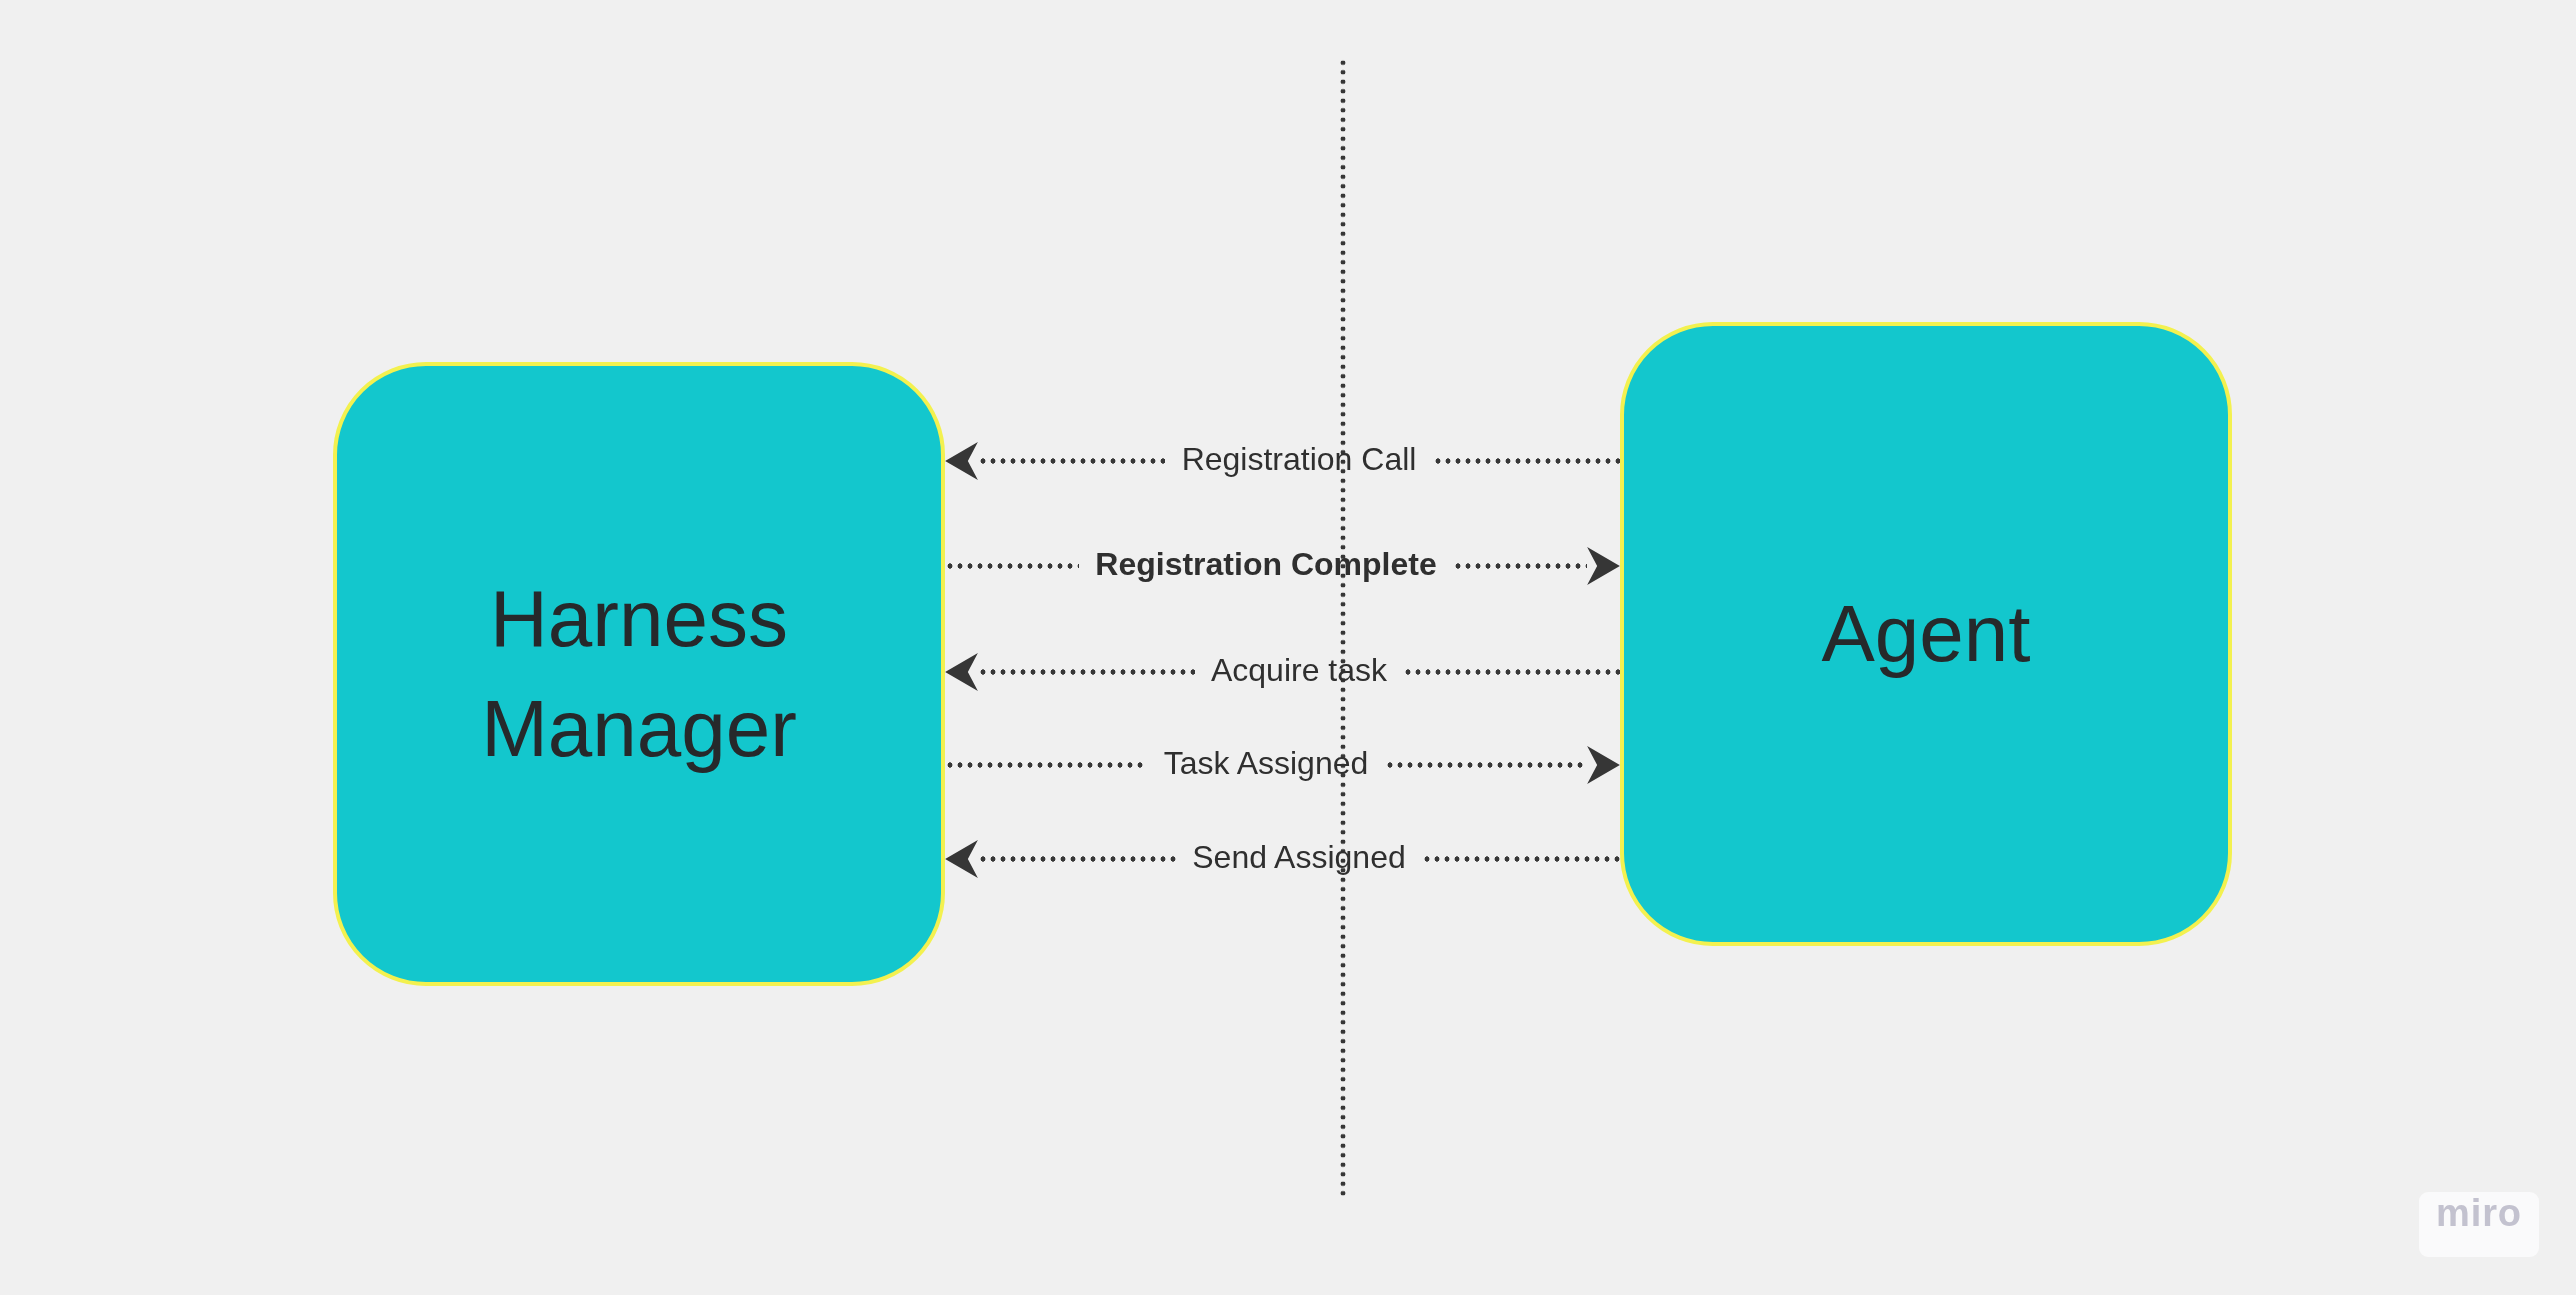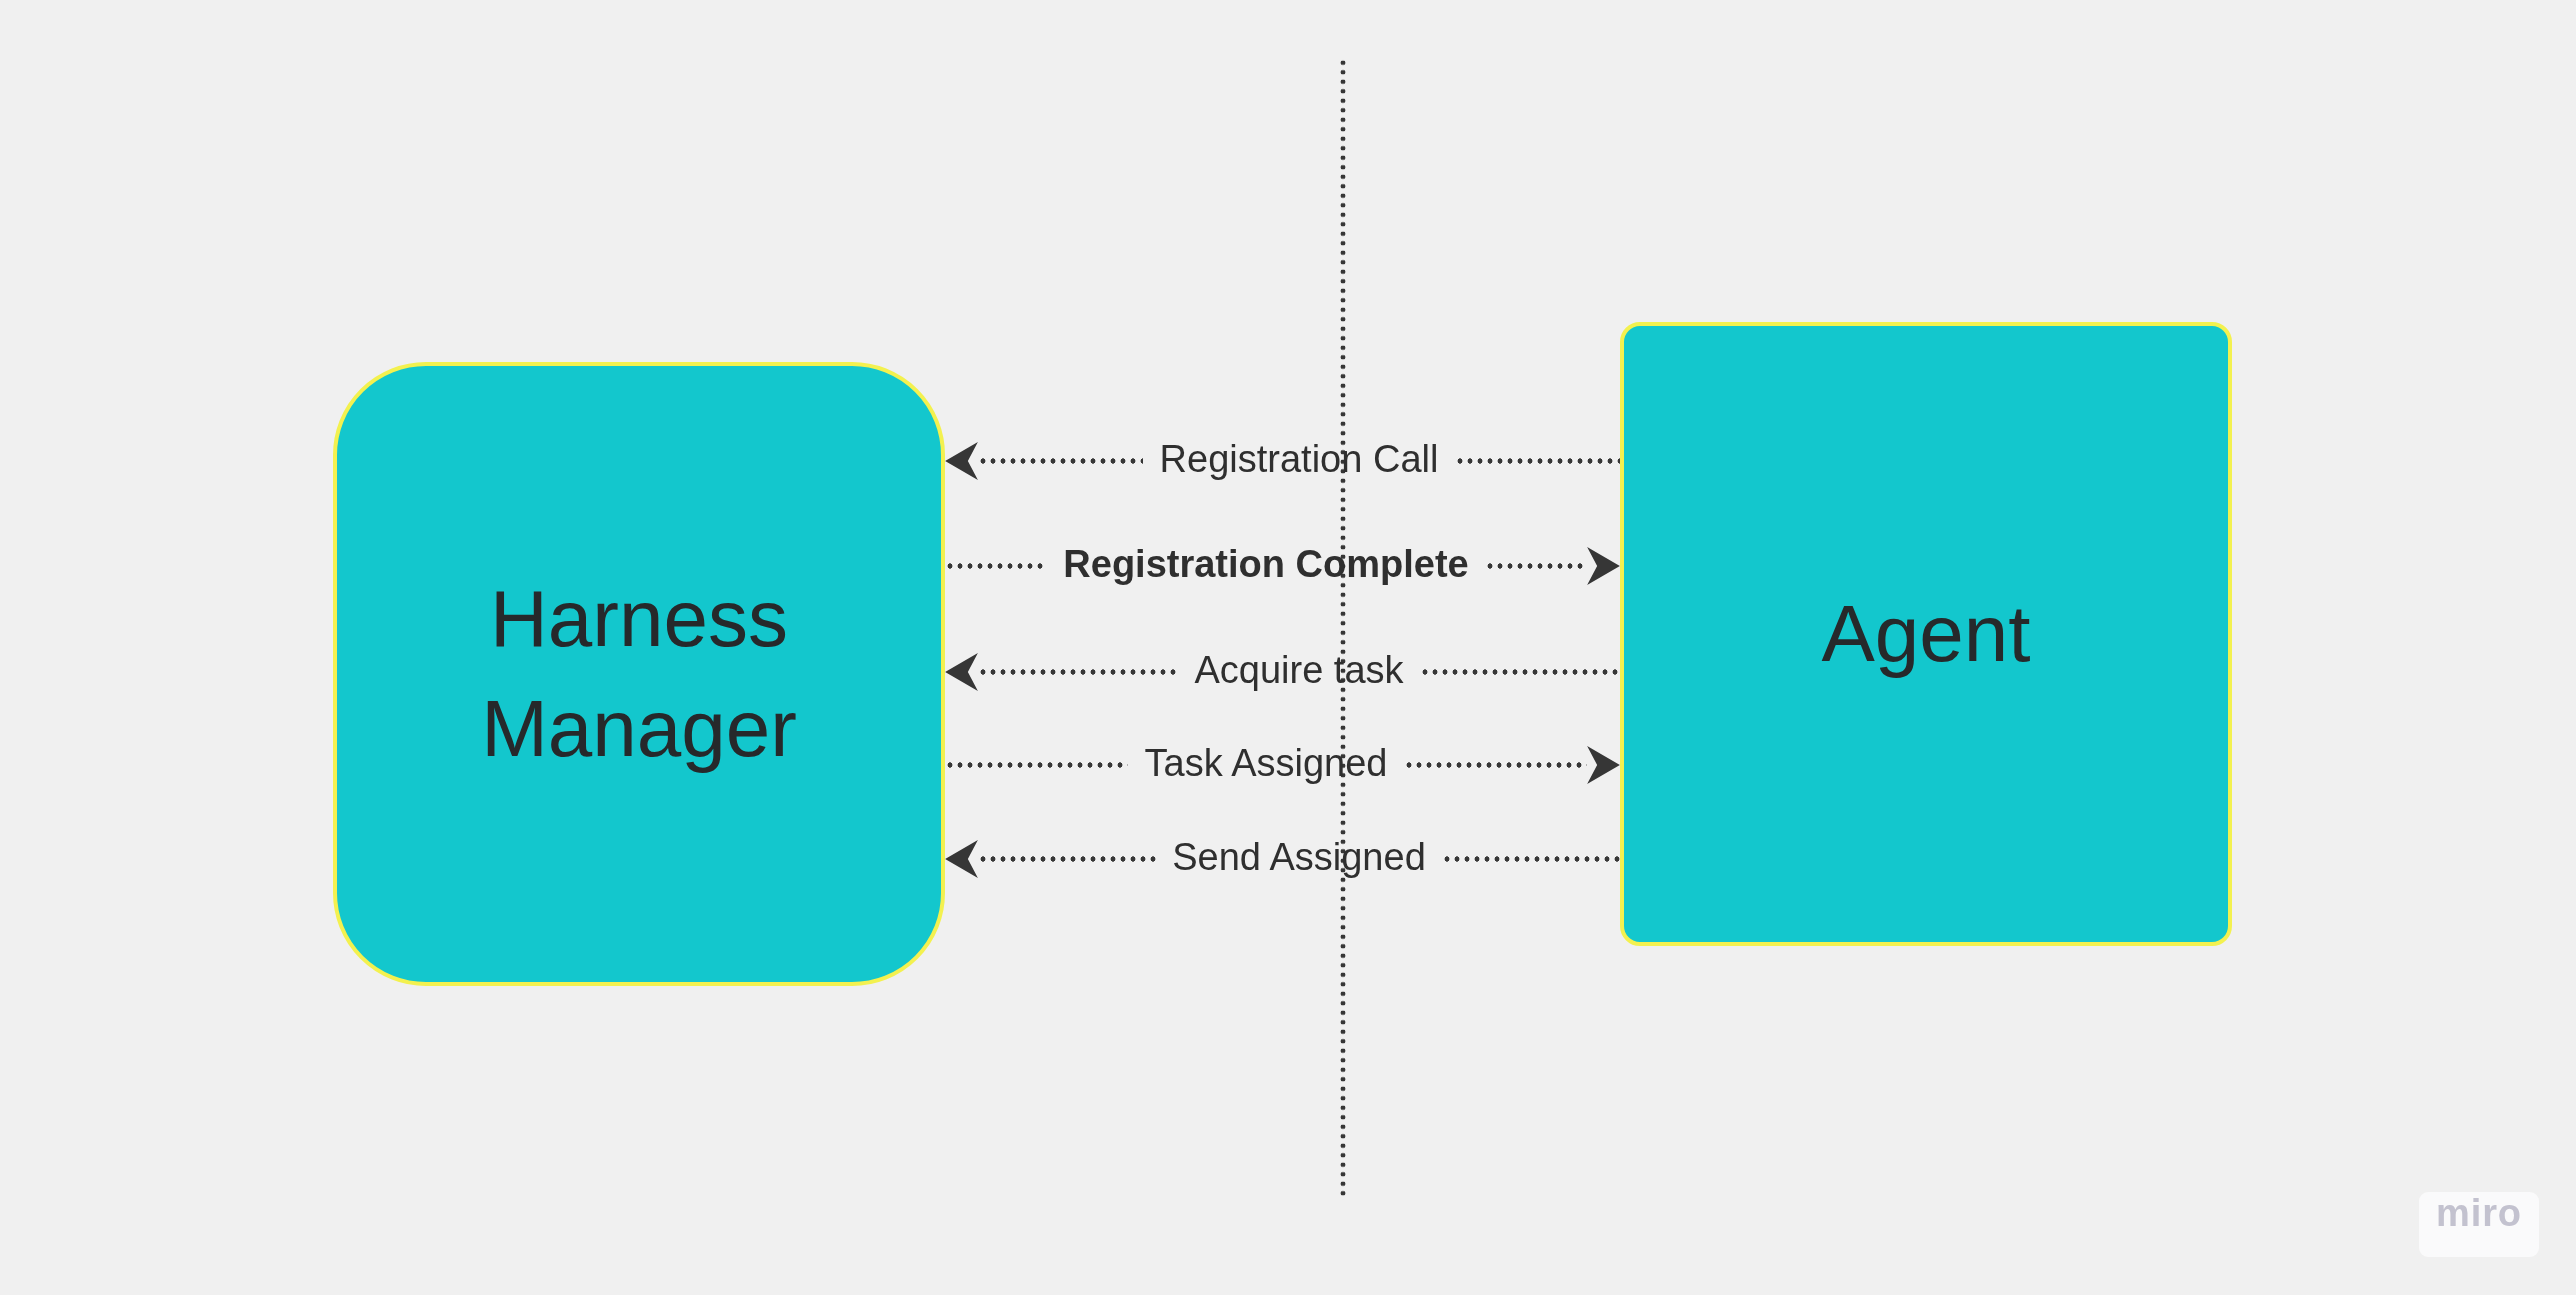--- a/index.html
+++ b/index.html
@@ -41,21 +41,21 @@
   .node {
     position: absolute;
     width: 612px; height: 624px;
     background: var(--node-fill);
     border: 4.6px solid var(--node-border);
     border-radius: 93px;
     display: flex; align-items: center; justify-content: center;
     z-index: 2;
   }
   .node-left  { left: 333px;  top: 322px; margin-top: 40px; }
-  .node-right { left: 1620px; top: 322px; border-radius: 20px; }
+  .node-right { left: 1620px; top: 322px; }
   .node-label {
     font-size: 80px;
     line-height: 1.38;
     color: var(--node-text);
     text-align: center;
     max-width: 539px;
   }
 
   
   .connector {
@@ -74,21 +74,21 @@
   .h-dots {
     flex: 1 1 0;
     height: 5.5px;
     background-image: radial-gradient(circle closest-side, var(--connector) 2.2px, rgba(0,0,0,0) 2.7px);
     background-size: 10px 5.5px;
     background-repeat: repeat-x;
     background-position: left center;
   }
   .msg-label {
     flex: 0 0 auto;
-    font-size: 38px;
+    font-size: 32px;
     color: var(--label-text);
     white-space: nowrap;
     margin: 0 16.4px;
     line-height: 1;
     padding-bottom: 3.7px;
   }
   .arrowhead { flex: 0 0 auto; display: block; }
   .arrowhead svg { display: block; }
   .arrowhead path { fill: var(--connector); }
 

